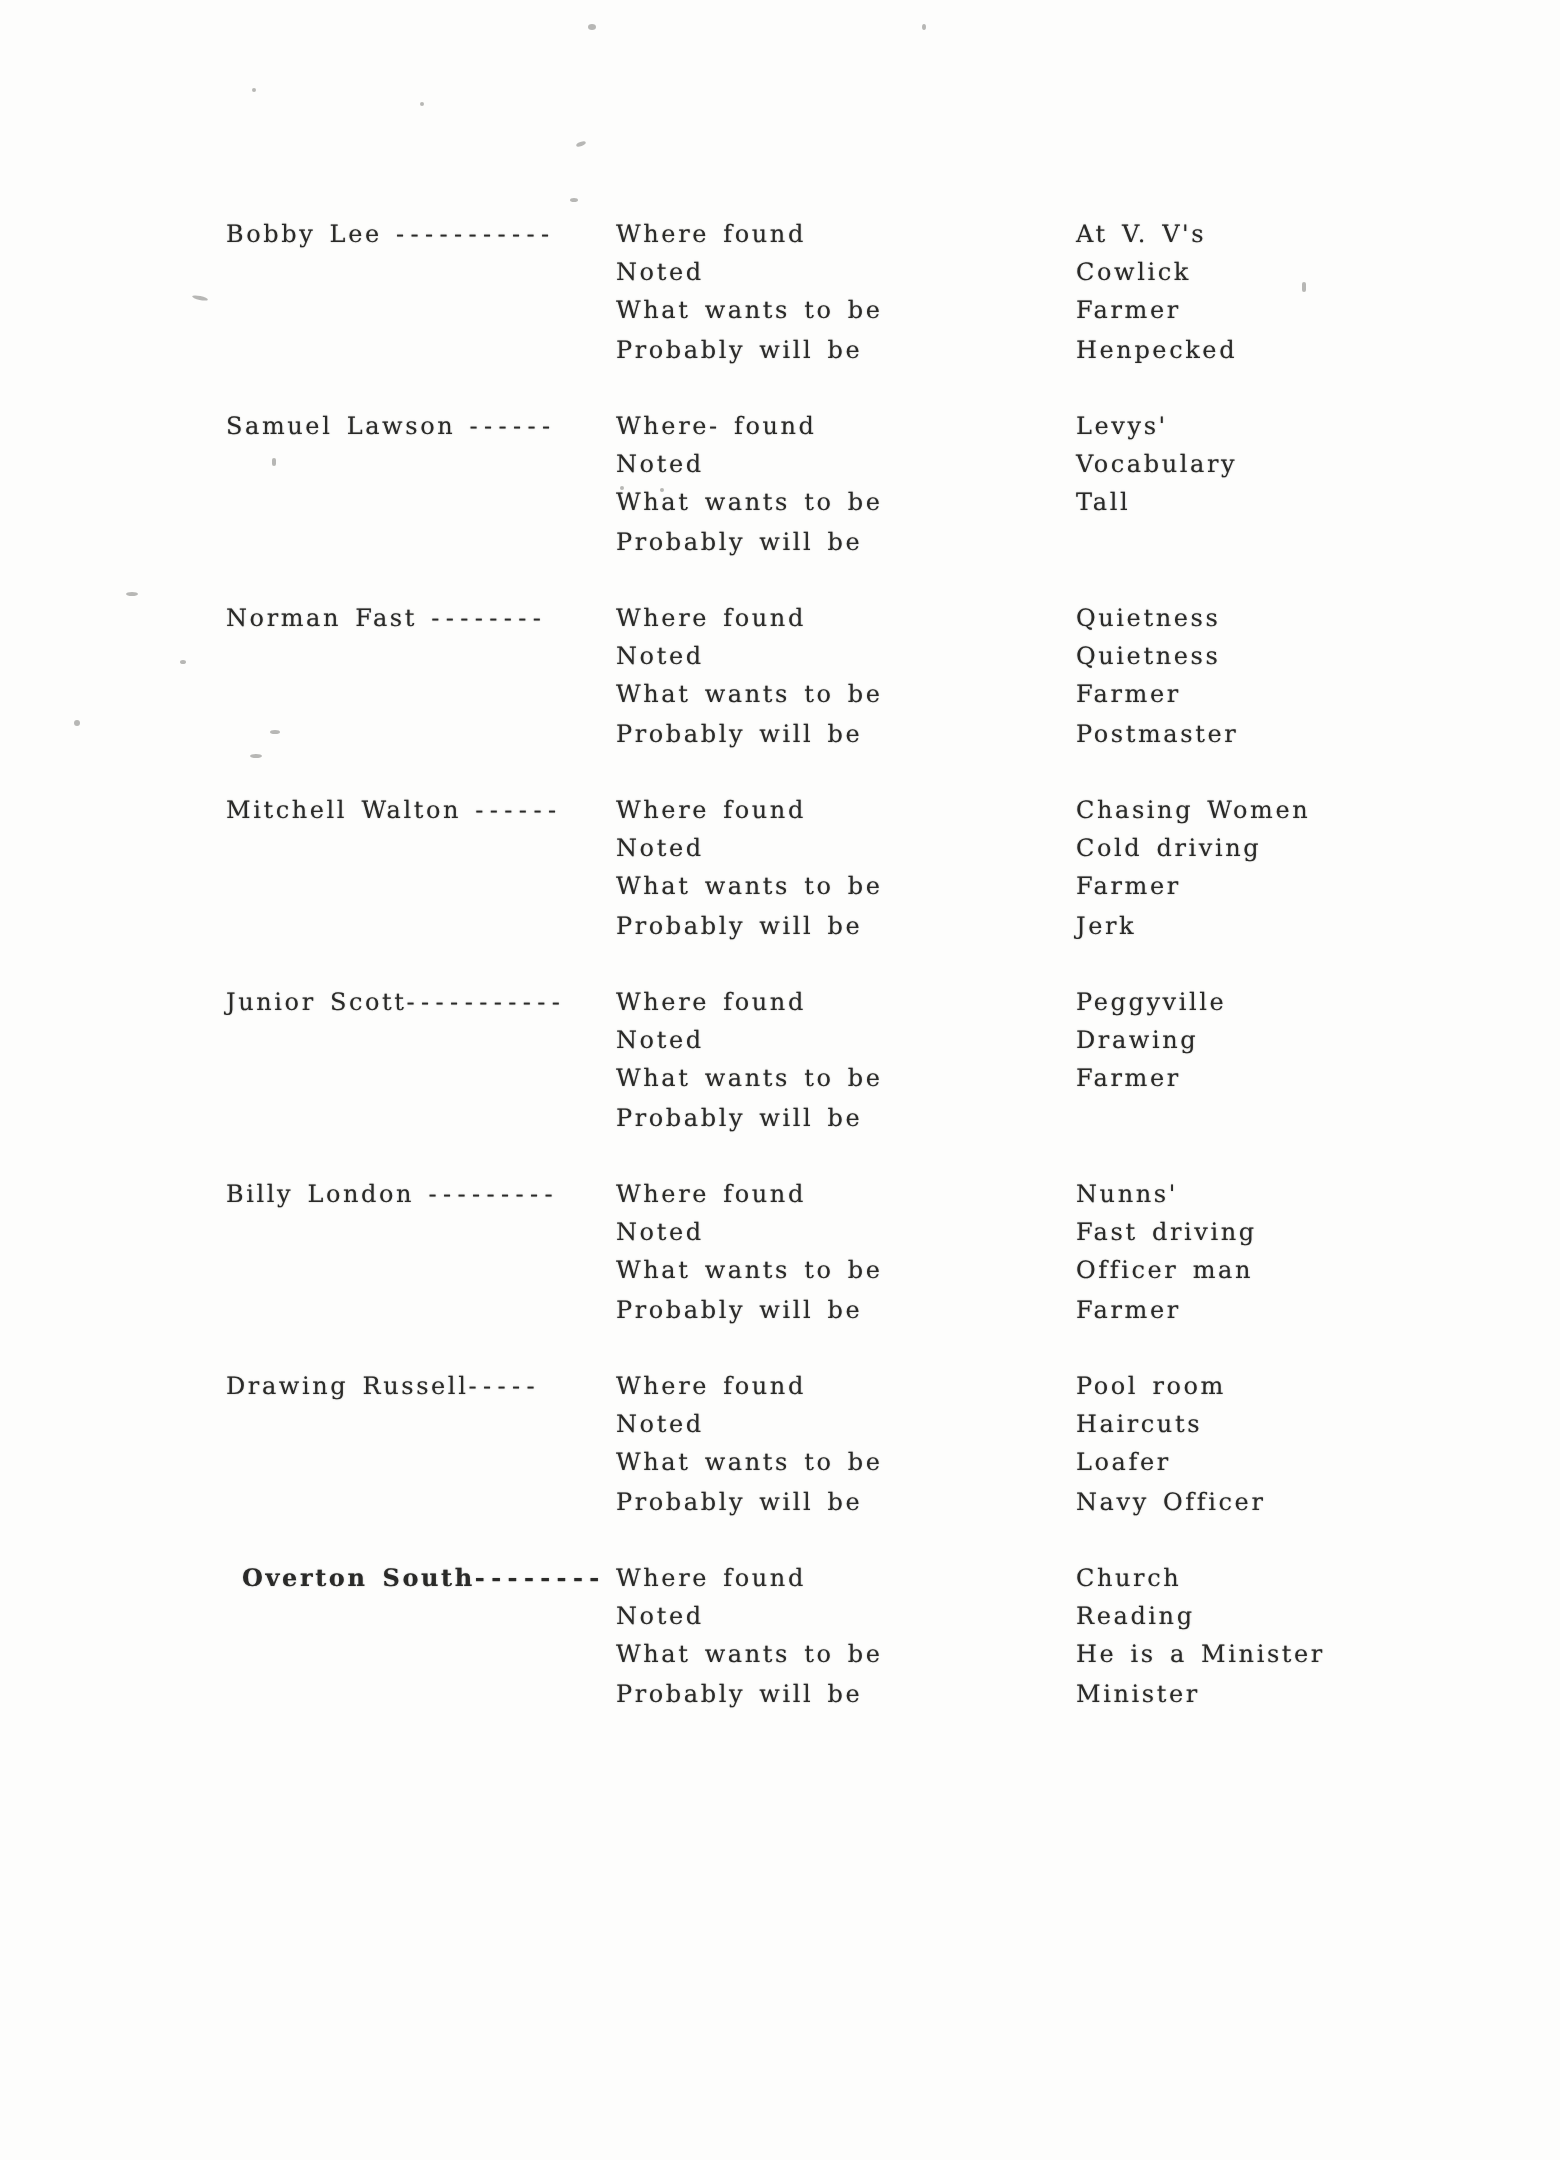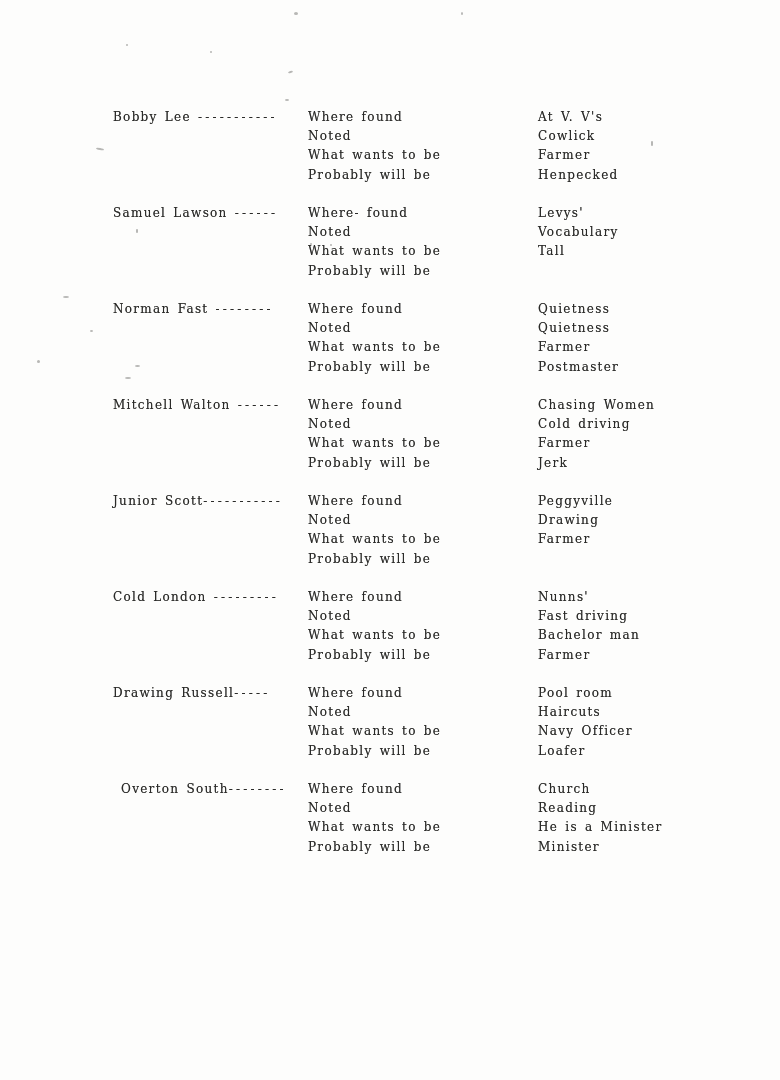--- a/index.html
+++ b/index.html
@@ -24,21 +24,21 @@
   .entry{
     display:grid;
     grid-template-columns:195px 230px 1fr;
     padding-left:88px;
     margin-bottom:19.2px;
     align-items:start;
   }
   .entry .name-cell{white-space:nowrap;}
   .entry .name-cell .dashes{letter-spacing:3.2px;}
   .labels-cell div,.values-cell div{white-space:nowrap;}
-  .indent-8{padding-left:8px;}
+  .indent-8{padding-left:8px;font-weight:bold;}
   
   .speck{
     position:absolute;display:block;
     background:#7d7d7a;border-radius:50%;
     opacity:.55;
   }
 </style>
 </head>
 <body>
 
@@ -135,48 +135,48 @@
         <div>Probably will be</div>
       </div>
       <div class="values-cell">
         <div>Peggyville</div>
         <div>Drawing</div>
         <div>Farmer</div>
       </div>
     </div>
 
     <div class="entry">
-      <div class="name-cell"><span>Cold London </span><span class="dashes">---------</span></div>
+      <div class="name-cell"><span>Billy London </span><span class="dashes">---------</span></div>
       <div class="labels-cell">
         <div>Where found</div>
         <div>Noted</div>
         <div>What wants to be</div>
         <div>Probably will be</div>
       </div>
       <div class="values-cell">
         <div>Nunns'</div>
         <div>Fast driving</div>
-        <div>Bachelor man</div>
+        <div>Officer man</div>
         <div>Farmer</div>
       </div>
     </div>
 
     <div class="entry">
       <div class="name-cell"><span>Drawing Russell</span><span class="dashes">-----</span></div>
       <div class="labels-cell">
         <div>Where found</div>
         <div>Noted</div>
         <div>What wants to be</div>
         <div>Probably will be</div>
       </div>
       <div class="values-cell">
         <div>Pool room</div>
         <div>Haircuts</div>
+        <div>Loafer</div>
         <div>Navy Officer</div>
-        <div>Loafer</div>
       </div>
     </div>
 
     <div class="entry">
       <div class="name-cell indent-8"><span>Overton South</span><span class="dashes">--------</span></div>
       <div class="labels-cell">
         <div>Where found</div>
         <div>Noted</div>
         <div>What wants to be</div>
         <div>Probably will be</div>

